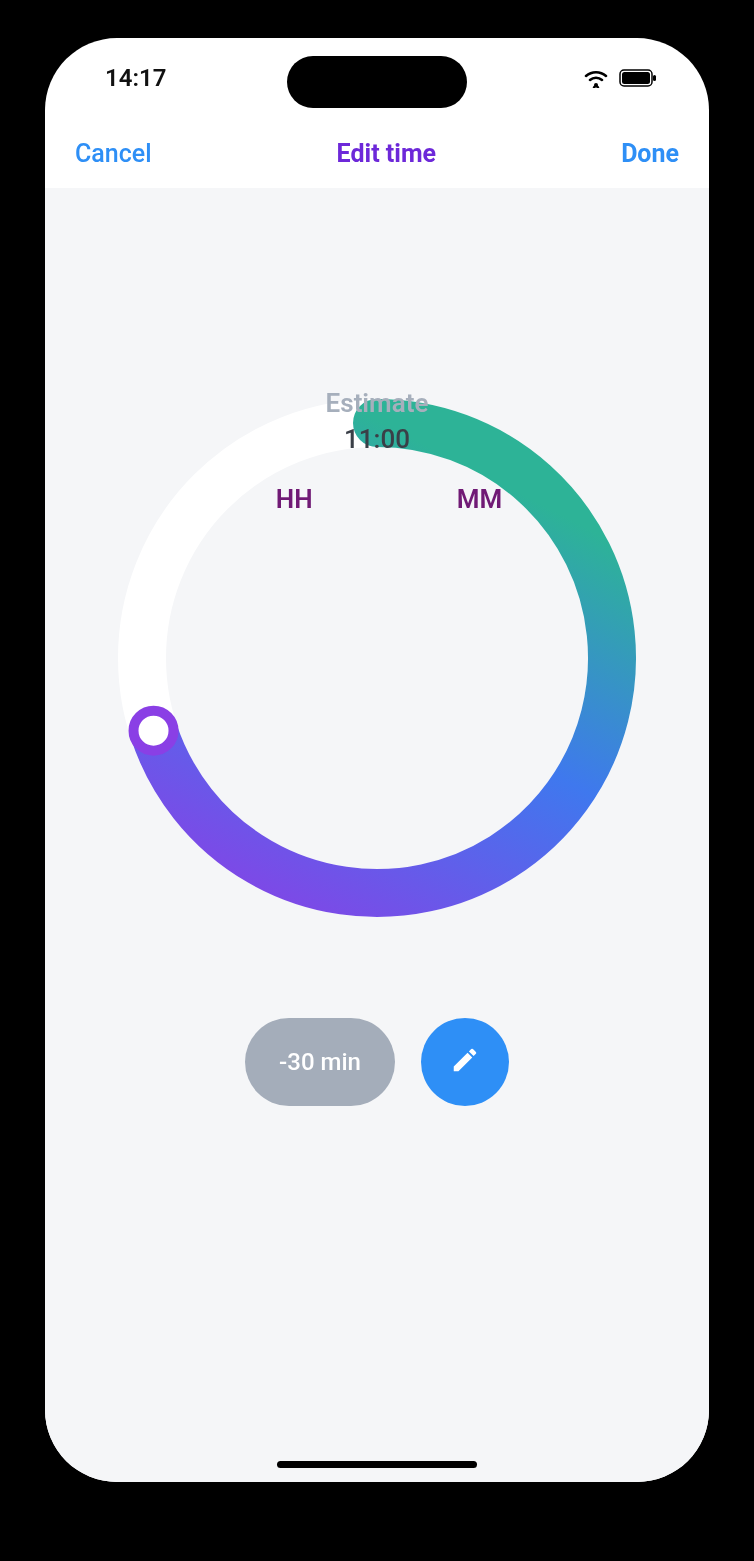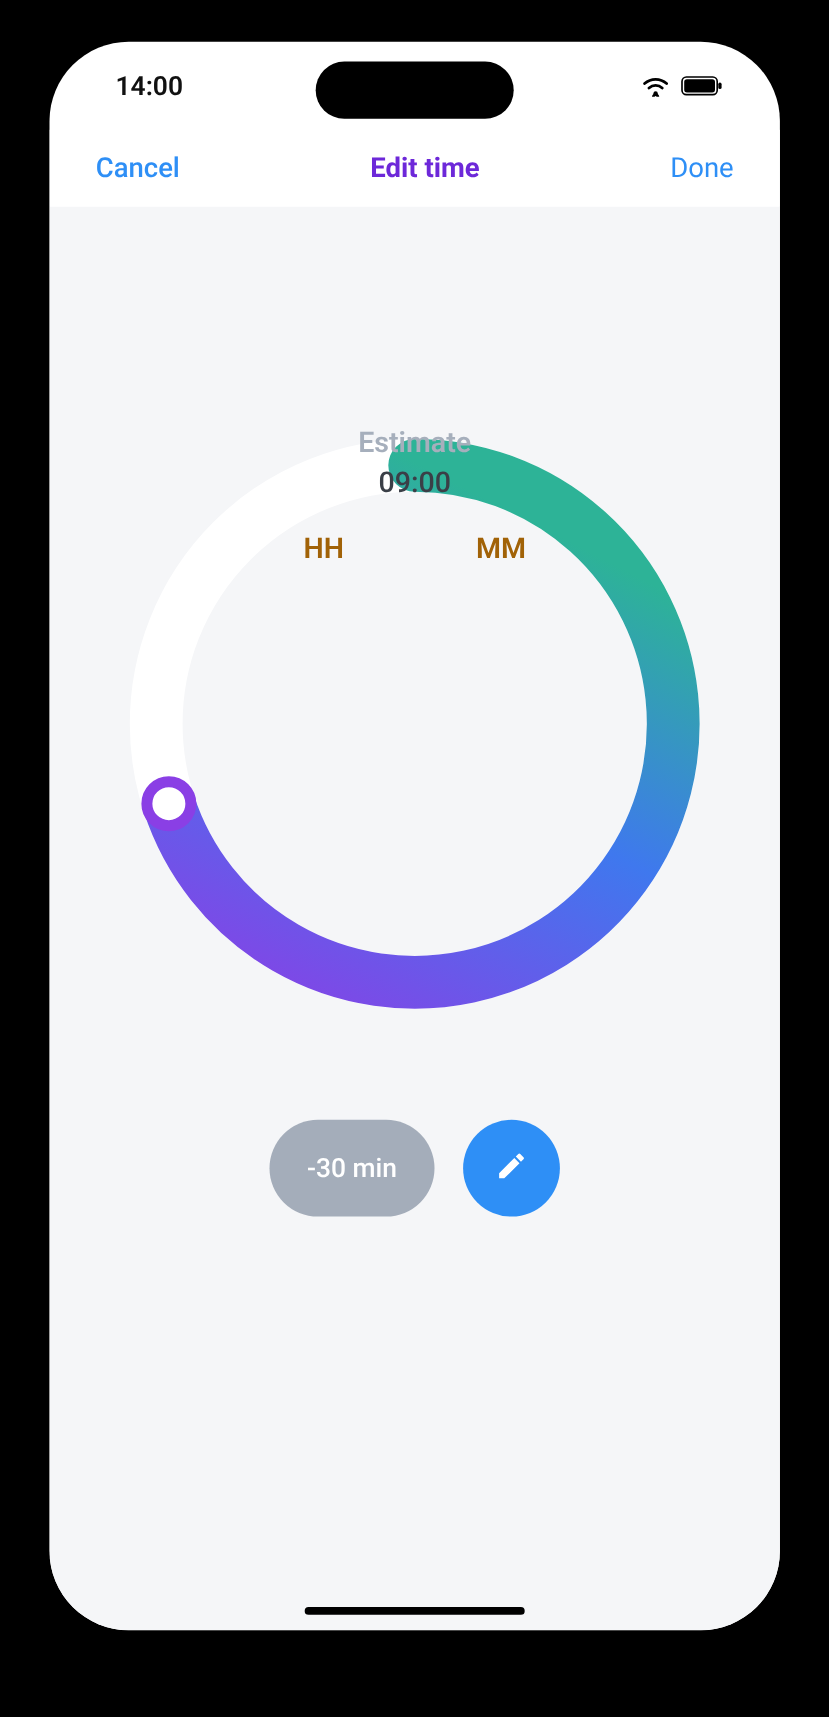--- a/index.html
+++ b/index.html
@@ -58,30 +58,30 @@
     align-items: center;
     gap: 10px;
   }
   .wifi-icon svg { display: block; }
   .battery-icon svg { display: block; }
   .nav-bar {
     height: 70px;
     display: flex;
     align-items: center;
     justify-content: space-between;
-    padding: 0 42px;
+    padding: 0 30px;
     background: #fff;
   }
   .nav-btn {
     font-size: 25px;
     font-weight: 500;
     color: #2e8ff6;
     cursor: pointer;
   }
-  .nav-btn.done { font-weight: 400; }
+  .nav-btn.done { font-weight: 700; }
   .nav-title {
     font-size: 25px;
     font-weight: 700;
     color: #6d28d9;
   }
   .content {
     flex: 1;
     background: #f5f6f8;
     display: flex;
     flex-direction: column;
@@ -125,21 +125,22 @@
     letter-spacing: 2px;
   }
   .unit-row {
     display: flex;
     gap: 120px;
     margin-top: 4px;
   }
   .unit {
     font-size: 26px;
     font-weight: 600;
-    color: #a16207;
+    color: #701a75;
+    margin-left: 24px;
   }
   .btn-row {
     margin-top: 90px;
     display: flex;
     align-items: center;
     gap: 26px;
   }
   .pill-btn {
     width: 150px;
     height: 88px;
@@ -175,21 +176,21 @@
   }
 </style>
 </head>
 <body>
 
 <div class="phone-frame">
   <div class="phone-screen">
     <div class="dynamic-island"></div>
 
     <div class="status-bar">
-      <span>14:00</span>
+      <span>14:17</span>
       <div class="status-right">
         <span class="wifi-icon">
           <svg width="26" height="20" viewBox="0 0 26 20">
               <path d="M13 18 a2 2 0 1 0 0.001 0 M7 12 a9 9 0 0 1 12 0 M3 8 a15 15 0 0 1 20 0" fill="none" stroke="#000" stroke-width="2.5" stroke-linecap="round"></path>
               <circle cx="13" cy="17" r="2" fill="#000"></circle>
             </svg>
         </span>
         <span class="battery-icon">
           <svg width="40" height="20" viewBox="0 0 40 20">
               <rect x="1" y="2" width="32" height="16" rx="4" fill="none" stroke="#000" stroke-width="1.5"></rect>
@@ -221,21 +222,21 @@
           <circle cx="270" cy="270" r="235" fill="none" stroke="#ffffff" stroke-width="48"></circle>
 
           <path d="M 270 35
                    A 235 235 0 1 1 46.52 342.63" fill="none" stroke="url(#ringGrad)" stroke-width="48" stroke-linecap="round"></path>
 
           <circle cx="46.52" cy="342.63" r="20" fill="#ffffff" stroke="#8a3fe5" stroke-width="10"></circle>
         </svg>
 
         <div class="dial-center">
           <div class="estimate-label">Estimate</div>
-          <div class="estimate-value">09:00</div>
+          <div class="estimate-value">11:00</div>
           <div class="unit-row">
             <span class="unit">HH</span>
             <span class="unit">MM</span>
           </div>
         </div>
       </div>
 
       <div class="btn-row">
         <div class="pill-btn">-30 min</div>
         <div class="edit-btn">

